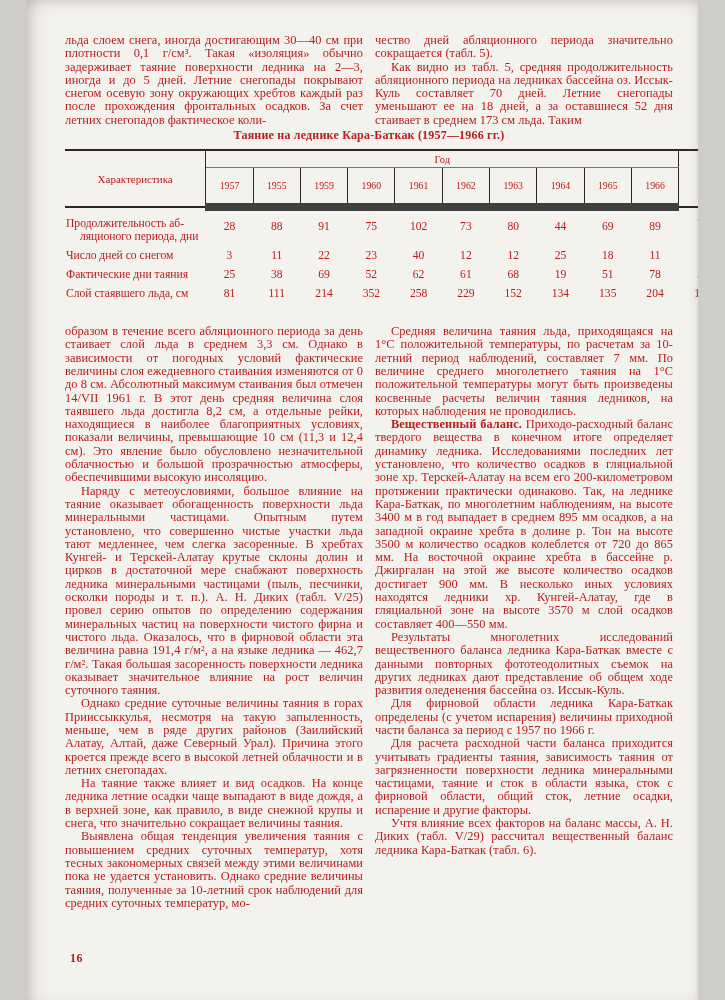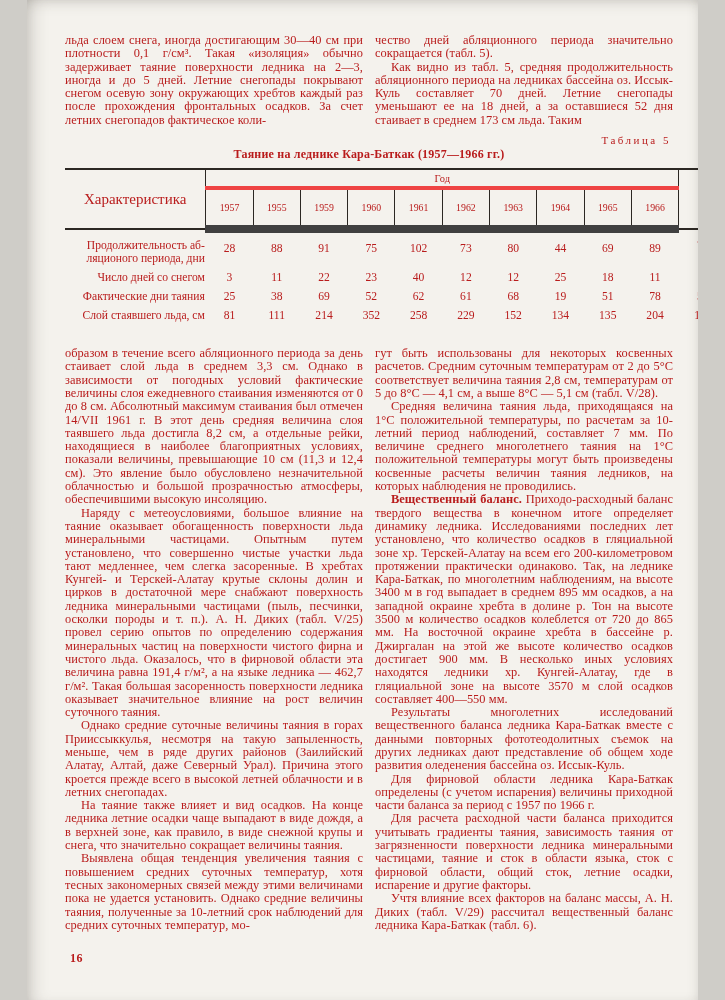--- a/index.html
+++ b/index.html
@@ -48,44 +48,44 @@
     table-layout:fixed;
     border-collapse:collapse;
     border-top:2px solid #2c2823;
     font-family:"Liberation Serif","DejaVu Serif",serif;
   }
   col.cl{width:140px;}
   col.cy{width:47px;}
   col.ca{width:48px;}
   th{font-weight:normal;}
   .h-label{
-    font-size:15px;text-align:center;vertical-align:middle;
+    font-size:11px;text-align:center;vertical-align:middle;
     border-right:1px solid #2c2823;border-bottom:2px solid #2c2823;
   }
   .h-god{
     font-size:10.5px;text-align:center;height:14px;padding:1px 0;
-    border-bottom:4px solid #ef4444;
+    border-bottom:1px solid #ef4444;
   }
   .h-avg{
     vertical-align:middle;text-align:center;
     border-left:1px solid #2c2823;border-bottom:2px solid #2c2823;
   }
   .h-avg .vert{
     writing-mode:vertical-rl;
     transform:rotate(180deg);
     font-size:9.5px;
     letter-spacing:.5px;
     display:inline-block;
   }
   th.yr{
     font-size:9.8px;text-align:center;height:33px;vertical-align:middle;
     border-bottom:8px solid #404040;
   }
   th.yr + th.yr{border-left:1px solid #2c2823;}
-  tbody td{vertical-align:top;font-size:11.6px;padding-top:5px;text-align:right;}
+  tbody td{vertical-align:top;font-size:11.6px;padding-top:5px;}
   tbody tr:first-child td{padding-top:9px;}
   tbody tr:last-child td{padding-bottom:10px;}
   td.lbl{line-height:13px;}
   td.lbl .cont{padding-left:14px;}
   td.val{text-align:center;}
   .body-block{margin-top:15px;}
   .page-num{
     position:absolute;
     left:43px;bottom:34px;
     font-size:12px;
@@ -101,21 +101,20 @@
   <div class="cols">
     <div class="col">
       <p class="para">льда слоем снега, иногда достигающим 30—40 см при плотности 0,1 г/см³. Такая «изоляция» обычно задерживает таяние поверхности ледника на 2—3, иногда и до 5 дней. Летние снегопады покрывают снегом осевую зону окружающих хребтов каждый раз после прохождения фронтальных осадков. За счет летних снегопадов фактическое коли-</p>
     </div>
     <div class="col">
       <p class="para">чество дней абляционного периода значительно сокращается (табл. 5).</p>
       <p class="para ind">Как видно из табл. 5, средняя продолжительность абляционного периода на ледниках бассейна оз. Иссык-Куль составляет 70 дней. Летние снегопады уменьшают ее на 18 дней, а за оставшиеся 52 дня стаивает в среднем 173 см льда. Таким</p>
     </div>
   </div>
 
-  <div class="tbl-label">Таблица 5</div>
   <div class="tbl-title">Таяние на леднике Кара-Баткак (1957—1966 гг.)</div>
 
   <table class="data">
     <colgroup>
       <col class="cl">
       <col class="cy">
         <col class="cy">
         <col class="cy">
         <col class="cy">
         <col class="cy">
@@ -218,21 +217,20 @@
 
   <div class="cols body-block">
     <div class="col">
       <p class="para">образом в течение всего абляционного периода за день стаивает слой льда в среднем 3,3 см. Однако в зависимости от погодных условий фактические величины слоя ежедневного стаивания изменяются от 0 до 8 см. Абсолютный максимум стаивания был отмечен 14/VII 1961 г. В этот день средняя величина слоя таявшего льда достигла 8,2 см, а отдельные рейки, находящиеся в наиболее благоприятных условиях, показали величины, превышающие 10 см (11,3 и 12,4 см). Это явление было обусловлено незначительной облачностью и большой прозрачностью атмосферы, обеспечившими высокую инсоляцию.</p>
       <p class="para ind">Наряду с метеоусловиями, большое влияние на таяние оказывает обогащенность поверхности льда минеральными частицами. Опытным путем установлено, что совершенно чистые участки льда тают медленнее, чем слегка засоренные. В хребтах Кунгей- и Терскей-Алатау крутые склоны долин и цирков в достаточной мере снабжают поверхность ледника минеральными частицами (пыль, песчинки, осколки породы и т. п.). А. Н. Диких (табл. V/25) провел серию опытов по определению содержания минеральных частиц на поверхности чистого фирна и чистого льда. Оказалось, что в фирновой области эта величина равна 191,4 г/м², а на языке ледника — 462,7 г/м². Такая большая засоренность поверхности ледника оказывает значительное влияние на рост величин суточного таяния.</p>
       <p class="para ind">Однако средние суточные величины таяния в горах Прииссыккулья, несмотря на такую запыленность, меньше, чем в ряде других районов (Заилийский Алатау, Алтай, даже Северный Урал). Причина этого кроется прежде всего в высокой летней облачности и в летних снегопадах.</p>
       <p class="para ind">На таяние также влияет и вид осадков. На конце ледника летние осадки чаще выпадают в виде дождя, а в верхней зоне, как правило, в виде снежной крупы и снега, что значительно сокращает величины таяния.</p>
       <p class="para ind">Выявлена общая тенденция увеличения таяния с повышением средних суточных температур, хотя тесных закономерных связей между этими величинами пока не удается установить. Однако средние величины таяния, полученные за 10-летний срок наблюдений для средних суточных температур, мо-</p>
     </div>
     <div class="col">
-      <p class="para">гут быть использованы для некоторых косвенных расчетов. Средним суточным температурам от 2 до 5°С соответствует величина таяния 2,8 см, температурам от 5 до 8°С — 4,1 см, а выше 8°С — 5,1 см (табл. V/28).</p>
       <p class="para ind">Средняя величина таяния льда, приходящаяся на 1°С положительной температуры, по расчетам за 10-летний период наблюдений, составляет 7 мм. По величине среднего многолетнего таяния на 1°С положительной температуры могут быть произведены косвенные расчеты величин таяния ледников, на которых наблюдения не проводились.</p>
       <p class="para ind"><span class="lead">Вещественный баланс.</span> <span>Приходо-расходный баланс твердого вещества в конечном итоге определяет динамику ледника. Исследованиями последних лет установлено, что количество осадков в гляциальной зоне хр. Терскей-Алатау на всем его 200-километровом протяжении практически одинаково. Так, на леднике Кара-Баткак, по многолетним наблюдениям, на высоте 3400 м в год выпадает в среднем 895 мм осадков, а на западной окраине хребта в долине р. Тон на высоте 3500 м количество осадков колеблется от 720 до 865 мм. На восточной окраине хребта в бассейне р. Джиргалан на этой же высоте количество осадков достигает 900 мм. В несколько иных условиях находятся ледники хр. Кунгей-Алатау, где в гляциальной зоне на высоте 3570 м слой осадков составляет 400—550 мм.</span></p>
       <p class="para ind">Результаты многолетних исследований вещественного баланса ледника Кара-Баткак вместе с данными повторных фототеодолитных съемок на других ледниках дают представление об общем ходе развития оледенения бассейна оз. Иссык-Куль.</p>
       <p class="para ind">Для фирновой области ледника Кара-Баткак определены (с учетом испарения) величины приходной части баланса за период с 1957 по 1966 г.</p>
       <p class="para ind">Для расчета расходной части баланса приходится учитывать градиенты таяния, зависимость таяния от загрязненности поверхности ледника минеральными частицами, таяние и сток в области языка, сток с фирновой области, общий сток, летние осадки, испарение и другие факторы.</p>
       <p class="para ind">Учтя влияние всех факторов на баланс массы, А. Н. Диких (табл. V/29) рассчитал вещественный баланс ледника Кара-Баткак (табл. 6).</p>
     </div>
   </div>
 
   <div class="page-num">16</div>

